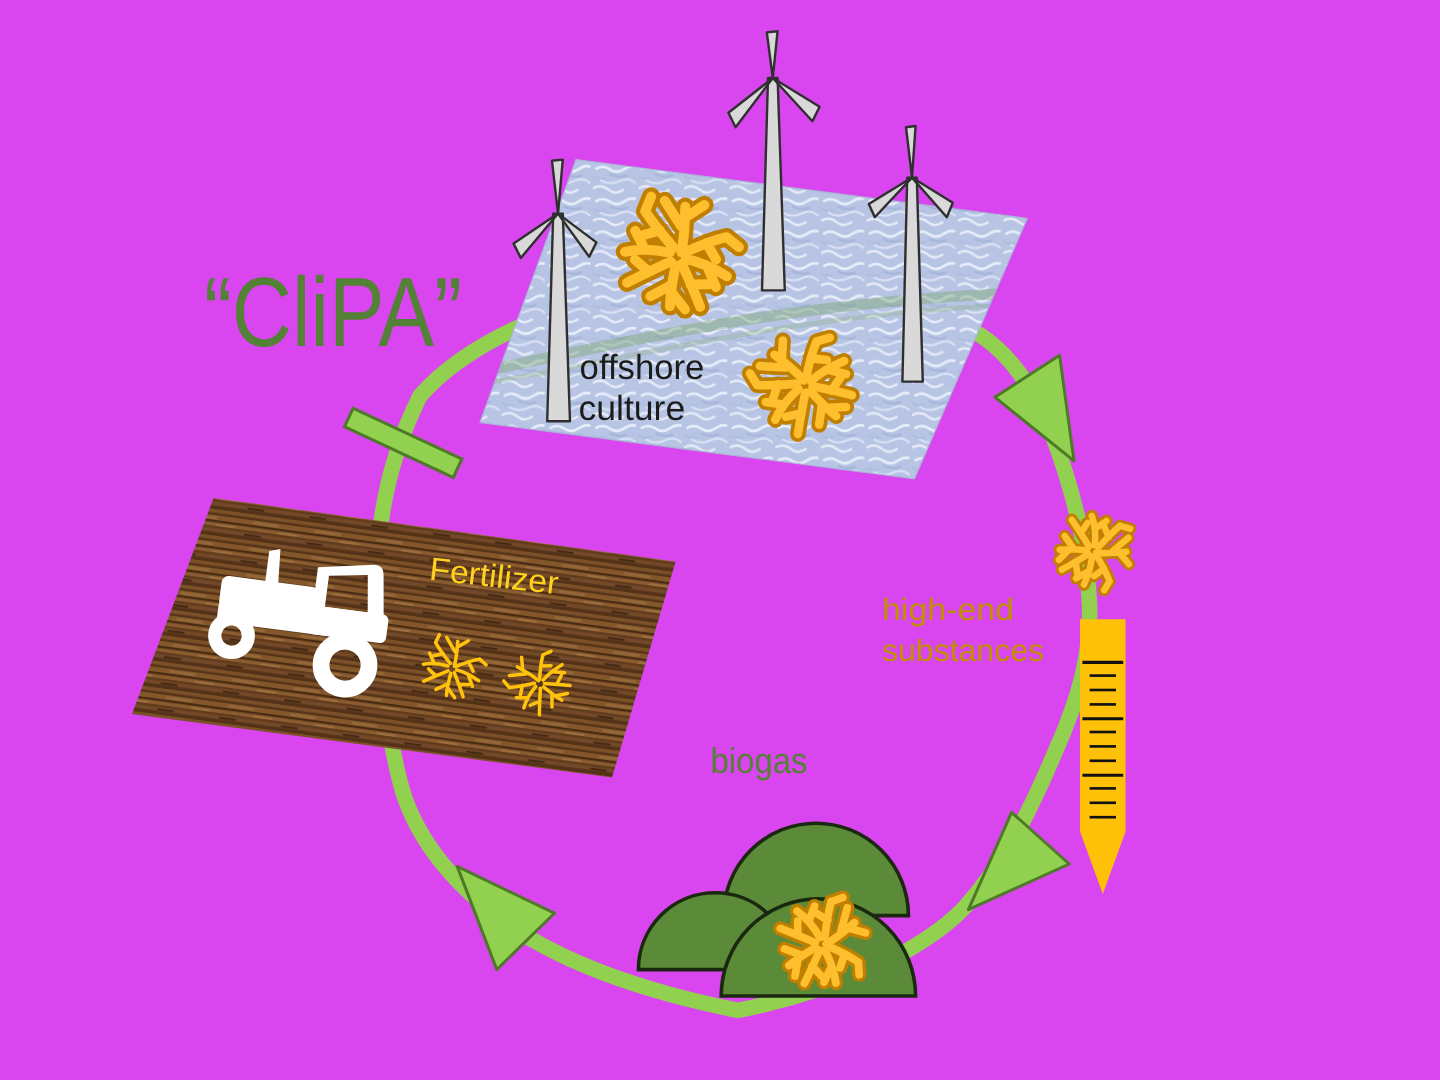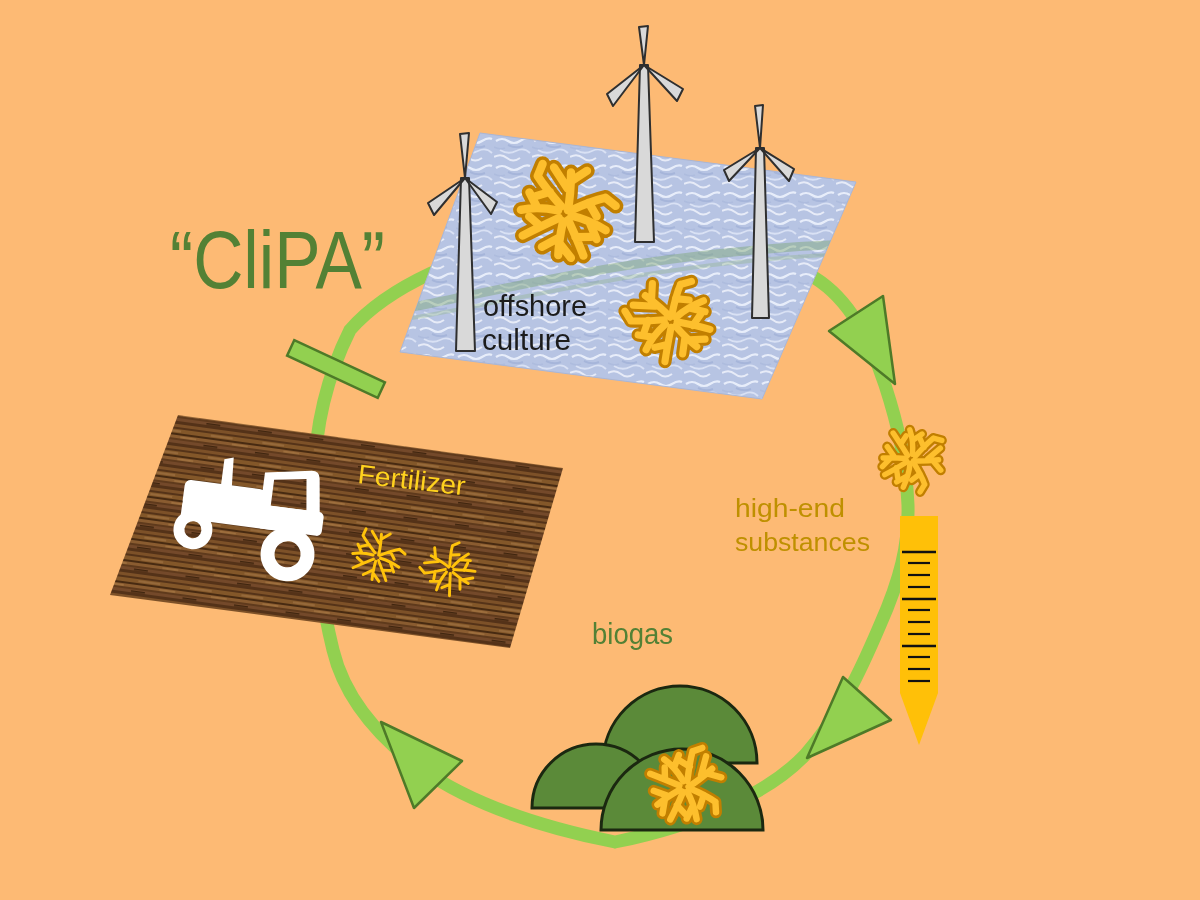--- a/index.html
+++ b/index.html
@@ -1,16 +1,16 @@
 <!DOCTYPE html>
 <html style="--ring_green: #92D050; --arrow_fill: #92D050; --arrow_stroke: #4E7A28; --title_green: #538135; --biogas_text: #538135; --highend_text: #BF9000; --fertilizer_text: #FFD21E; --algae_fill: #FDBF2D; --algae_outline: #C17F00; --tube_orange: #FFC008; --dome_green: #5B8A39; --water_blue: #B7C4E3; --wood_brown: #6B4423; --turbine_gray: #D9D9D9;"><head>
 <meta charset="utf-8">
 <style>
   html,body{margin:0;padding:0;background:#ffffff;}
-  .stage{position:relative;width:1200px;height:900px;background:#fdba74;overflow:hidden;
+  .stage{position:relative;width:1200px;height:900px;background:#d946ef;overflow:hidden;
          font-family:"Liberation Sans", sans-serif;}
   svg{display:block;}
   text{font-family:"Liberation Sans", sans-serif;}
 
   .ring       {stroke:var(--ring_green,#92D050);stroke-width:13;fill:none;}
   .tick       {fill:var(--ring_green,#92D050);stroke:var(--arrow_stroke,#4E7A28);stroke-width:2.5;}
   .arrow      {fill:var(--arrow_fill,#92D050);stroke:var(--arrow_stroke,#4E7A28);stroke-width:2.5;stroke-linejoin:round;}
   .panel-water{fill:url(#waterPat);stroke:#a9b6d6;stroke-width:1;}
   .panel-wood {fill:url(#woodPat);}
   .streak     {stroke:#79a56b;stroke-width:9;fill:none;opacity:.42;}

